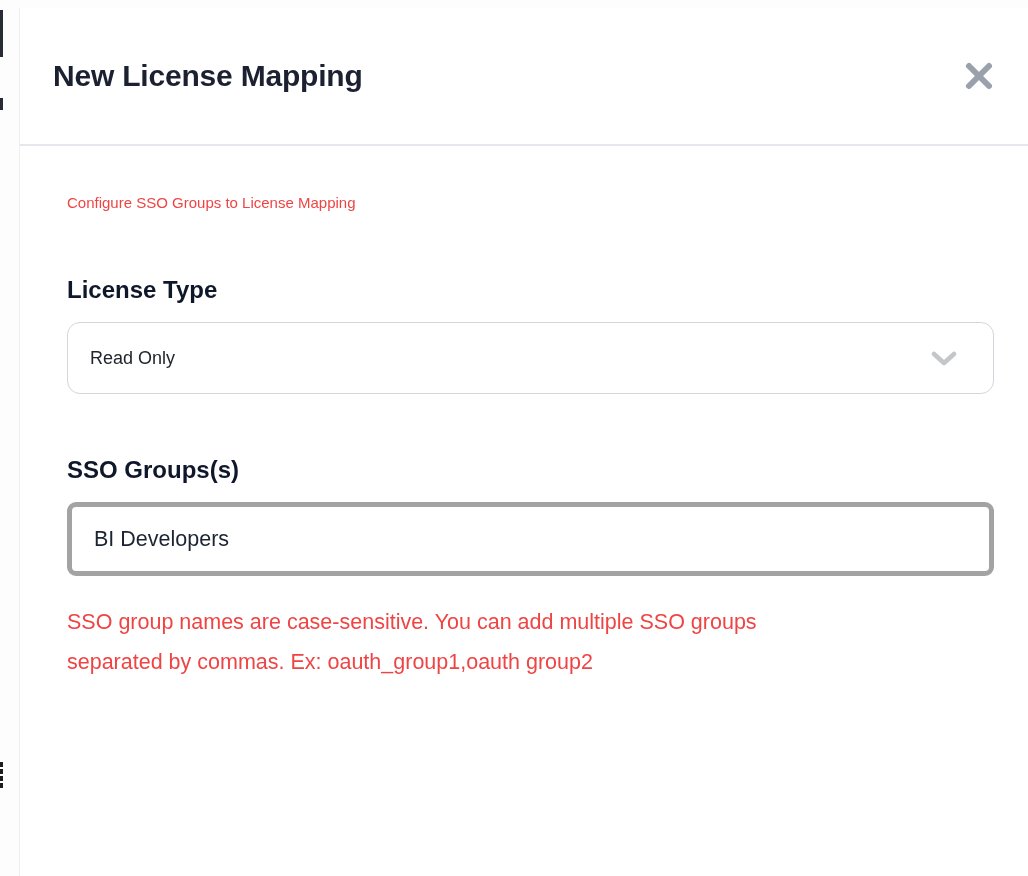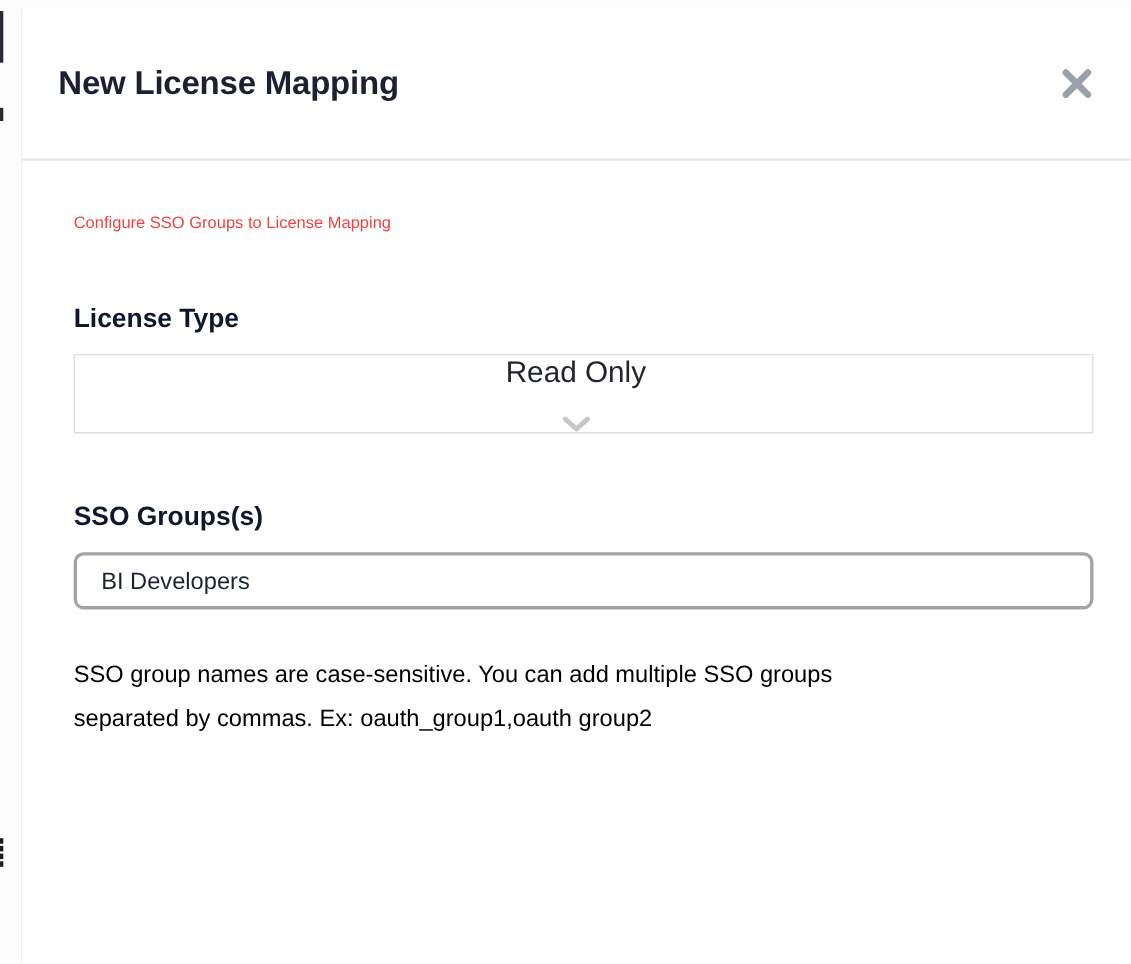--- a/index.html
+++ b/index.html
@@ -62,50 +62,49 @@
     font-size: 24px;
     font-weight: 700;
     color: #0f172a;
     line-height: 24px;
     margin-bottom: 20px;
   }
 
   .select-box {
     width: 927px; height: 72px;
     border: 1px solid #d3d6dc;
-    border-radius: 1px;
+    border-radius: 13px;
     background: #fff;
     display: flex; align-items: center; justify-content: space-between;
     padding: 0 36px 0 22px;
-    font-size: 27px;
+    font-size: 18px;
     color: #22252b;
     cursor: pointer;
-    flex-direction: column;
   }
 
   .text-input {
-    width: 927px; height: 52px;
-    border: 3px solid #a3a3a3;
+    width: 927px; height: 74px;
+    border: 5px solid #a3a3a3;
     border-radius: 9px;
     background: #fff;
     padding: 0 22px;
     font-family: "Liberation Sans", sans-serif;
     font-size: 21.5px;
     color: #1c2433;
     outline: none;
     display: block;
   }
 
   .group-2 { margin-top: 64px; }
 
   .helper-text {
-    margin-top: 39px;
+    margin-top: 26px;
     font-size: 21.5px;
     line-height: 40px;
-    color: #000000;
+    color: #ef4444;
   }
 </style>
 </head>
 <body>
 
 <div class="bg-frag f1"></div>
 <div class="bg-frag f2"></div>
 <div class="bg-dashes">
   <span></span>
     <span></span>

